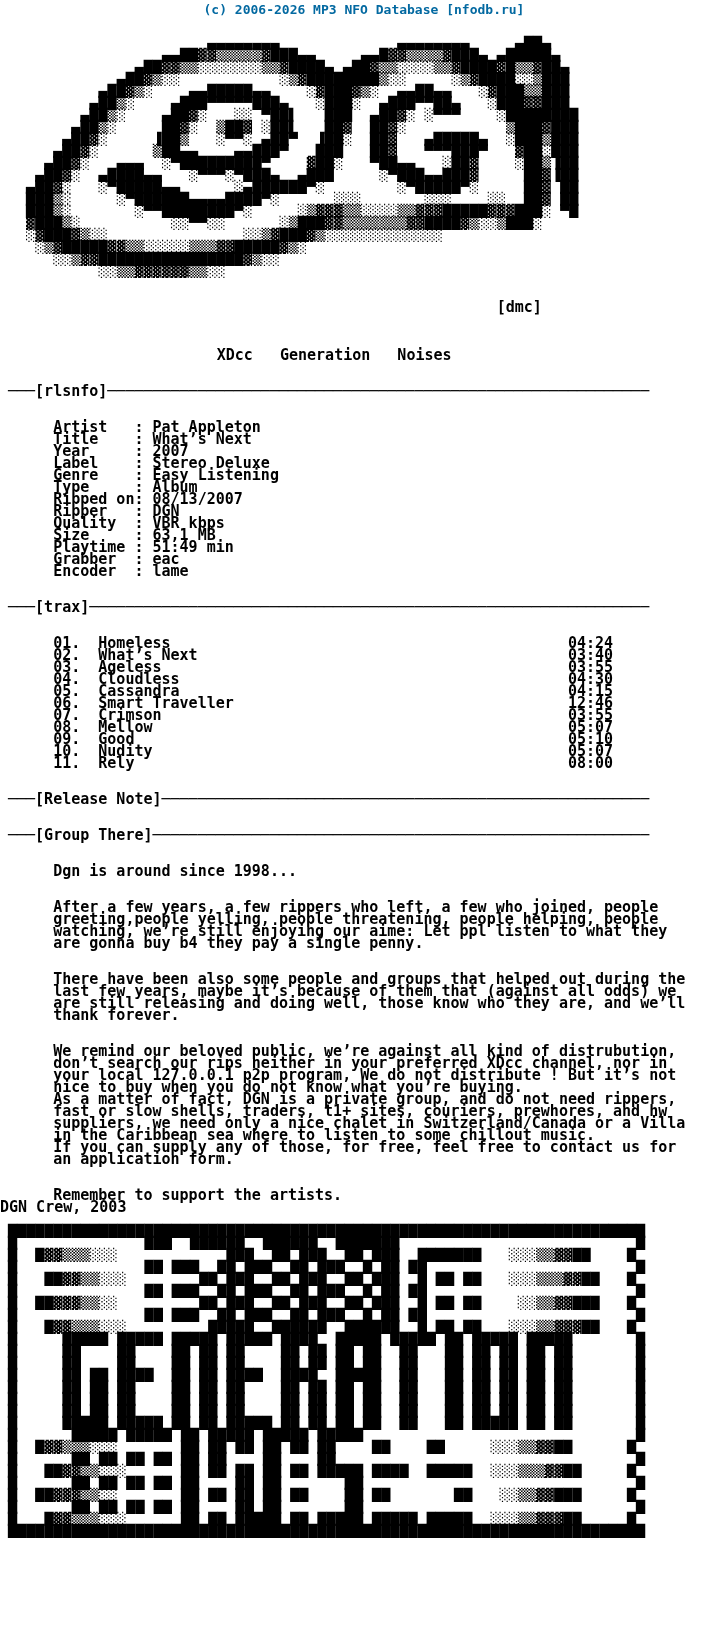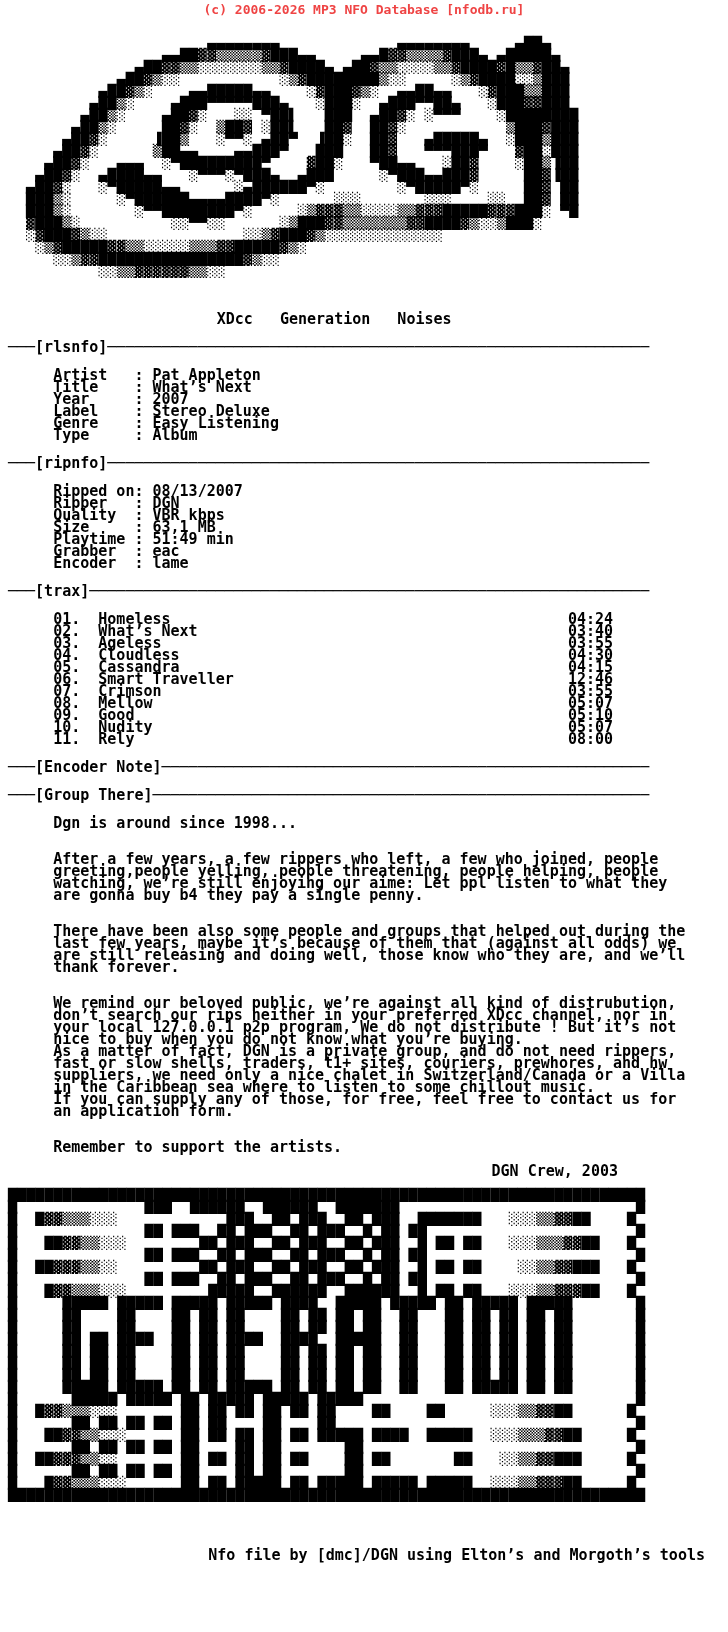--- a/index.html
+++ b/index.html
@@ -27,30 +27,30 @@
   #logo-top{margin-top:20px;margin-left:8px;}
   #logo-bottom{margin-top:12px;margin-left:8px;transform:scaleX(1.26);}
   
   .mono{
     font:bold 15px/12px "DejaVu Sans Mono",monospace;
     white-space:pre;
   }
   .nfo{padding-left:8px;}
   .credit-line{margin-top:24px;padding-left:55ch;}
   .group-title{margin-top:36px;padding-left:24ch;}
-  .sep{margin:16px 0;}
-  .crew-line{margin-top:12px;text-align:right;padding-right:110px;}
+  .sep{margin:24px 0;}
+  .crew-line{text-align:left;padding-right:74px;}
   .footer-line{margin-top:48px;text-align:right;padding-right:23px;}
 </style>
 </head>
 <body>
 
 <div class="page">
 
-  <a class="site-header" href="#" style="color:#ef4444">(c) 2006-2026 MP3 NFO Database [nfodb.ru]</a>
+  <a class="site-header" href="#" style="color:#0369a1">(c) 2006-2026 MP3 NFO Database [nfodb.ru]</a>
 
   <pre class="art" id="logo-top">                      ▄▄▄▄▄▄▄▄             ▄▄▄▄▄▄▄▄     ▄██▄
                  ▄▄██▓▓▒▒▒▒▒▓███▄▄     ▄▄█▓▓▒▒▒▒▓███▄ ▄█████▄
               ▄██▓▓▒▒░░░░░░░▒▒▓████▄ ▄██▓▒▒░░░░▒▒▓████▓█▒▒▓██▄
             ▄██▓▒░░           ░▒▓████████▒░░     ░▒▓████░░▒███
           ▄██▓▒░    ▄▄█████▄▄    ░▓███▓▒░  ▄▄██▄▄   ░▓███▒▒███
          ▄██▒░    ▄███▀▀▀▀▀███▄   ░███░  ▄███▀▀██▄   ░███▓▓███
         ▄██▒░    ▄██▓░   ░░ ▀██▌   ███  ▄██▓░ ░▀▀▀    ░████████
        ▄██▒░     ██▓░  ▒██▓ ░██▌   ██▓  ██▓░           ▒███▓███
       ▄██▓░     ▐██▒   ░▀▀░ ▄██▀  ▐██░  ██▓   ▄█████▄  ░███▒███
@@ -59,33 +59,33 @@
    ▄██▓░  ▄████▄▄   ░▀▀▀░▀███▄  ▄███     ░▀███▄▄███▓     ██▓▐██
   ▄██▓░   ░▀█████▄▄      ░▄██████▀░        ░▀█████▀░     ██▓ ██
   ███▒░     ░▀██████▄▄▄▄████▀░      ░░░       ░░░    ░░  ██▓ ██
   ███▒░       ░▀▀████████▀░     ░▒▓▓▓▒▒░░░░▒▒▓▓▓█████▓▓▓███░ ▀█
   ▓███▒░          ░░▀▀░░      ░▒███▓▓▒▒▒▒▒▒▒▓▓████▓▒░░▒███░
   ░▓███▓▒░░               ░░▒▓███▓▒░░░░░░░░░░░░░
    ░▒▓█████▓▓▒▒░░░░░▒▒▒▓▓█████▓▒░
      ░░▒▓▓████████████████▓▒░░
           ░░▒▒▓▓▓▓▓▓▒▒░░</pre>
 
+  <div class="mono nfo credit-line">[dmc]</div>
 
   <div class="mono nfo group-title">XDcc   Generation   Noises</div>
 
   <div class="nfo">
     <pre class="mono sep" id="sep-rlsnfo">───[rlsnfo]────────────────────────────────────────────────────────────</pre>
     <pre class="mono" id="rlsnfo-fields">     Artist   : Pat Appleton
      Title    : What’s Next
      Year     : 2007
      Label    : Stereo Deluxe
      Genre    : Easy Listening
      Type     : Album</pre>
 
-    <pre class="mono sep" id="sep-ripnfo">───[ripnfo]────────────────────────────────────────────────────────────</pre>
     <pre class="mono" id="ripnfo-fields">     Ripped on: 08/13/2007
      Ripper   : DGN
      Quality  : VBR kbps
      Size     : 63,1 MB
      Playtime : 51:49 min
      Grabber  : eac
      Encoder  : lame</pre>
 
     <pre class="mono sep" id="sep-trax">───[trax]──────────────────────────────────────────────────────────────</pre>
     <pre class="mono" id="trax-list">     01.  Homeless                                            04:24
@@ -93,21 +93,21 @@
      03.  Ageless                                             03:55
      04.  Cloudless                                           04:30
      05.  Cassandra                                           04:15
      06.  Smart Traveller                                     12:46
      07.  Crimson                                             03:55
      08.  Mellow                                              05:07
      09.  Good                                                05:10
      10.  Nudity                                              05:07
      11.  Rely                                                08:00</pre>
 
-    <pre class="mono sep" id="sep-release-note">───[Encoder Note]──────────────────────────────────────────────────────</pre>
+    <pre class="mono sep" id="sep-release-note">───[Release Note]──────────────────────────────────────────────────────</pre>
 
     <pre class="mono sep" id="sep-group-notes">───[Group There]───────────────────────────────────────────────────────</pre>
     <pre class="mono" id="group-notes">     Dgn is around since 1998...
 
 
      After a few years, a few rippers who left, a few who joined, people
      greeting,people yelling, people threatening, people helping, people
      watching, we’re still enjoying our aime: Let ppl listen to what they
      are gonna buy b4 they pay a single penny.
 
@@ -155,15 +155,14 @@
 █      █████ █████ ██ █████ █████ █████                              █
 █  █▓▓▒▒▒░░░       ██ ██ ██ ██ ██ ██    ██    ██     ░░░▒▒▓▓██      █
 █      ██ ██ ██ ██ ██ ██    ██    ██                                 █
 █   ██▓▓▒▒░░░      ██ ██ ██ ██ ██ █████ ████  █████  ░░░▒▒▒▓▓██     █
 █      ██ ██ ██ ██ ██    ██ ██       ██                              █
 █  ██▓▓▓▒▒░░       ██ ██ ██ ██ ██    ██ ██       ██   ░░▒▒▓▓███     █
 █      ██ ██ ██ ██ ██    ██ ██       ██                              █
 █   █▓▓▒▒▒░░░      ██ ██ █████ ██ █████ █████ █████  ░░░▒▒▓▓▓██     █
 ██████████████████████████████████████████████████████████████████████</pre>
 
-  <div class="mono footer-line">Nfo file by [dmc]/DGN using Elton’s and Morgoth’s tools</div>
 
 </div>
 
 </body></html>

